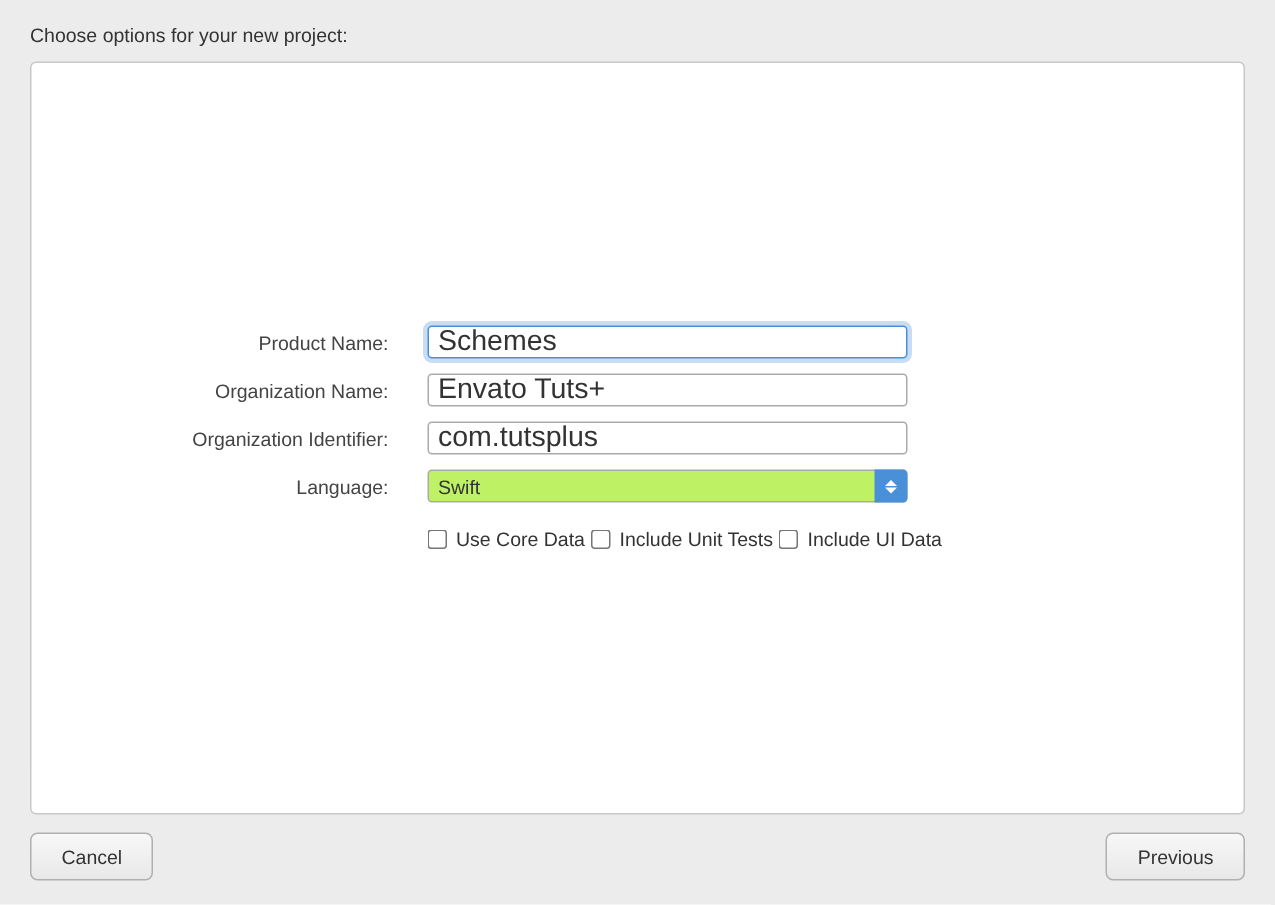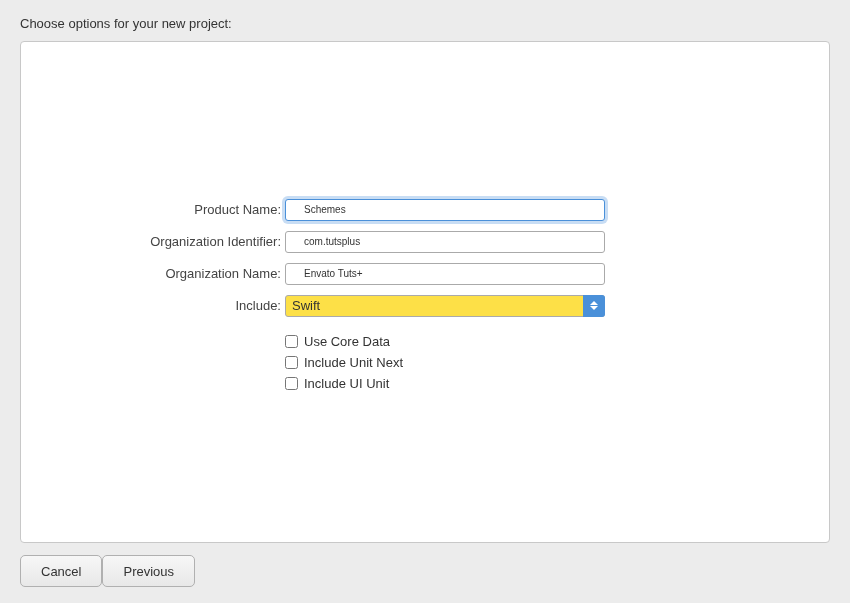--- a/index.html
+++ b/index.html
@@ -50,39 +50,39 @@
       margin: 0 auto;
       border-collapse: collapse;
     }
 
     .form-table tr {
       height: 32px;
     }
 
     .form-table td.label-cell {
       text-align: right;
-      padding-right: 4px;
+      padding-right: 26px;
       white-space: nowrap;
       font-weight: 500;
       color: #444;
       width: 200px;
       vertical-align: middle;
     }
 
     .form-table td.field-cell {
       vertical-align: middle;
     }
 
     .form-table input[type="text"] {
       width: 320px;
       height: 22px;
       border: 1px solid #aaa;
       border-radius: 3px;
-      padding: 2px 18px;
-      font-size: 10px;
+      padding: 2px 6px;
+      font-size: 19px;
       color: #333;
       outline: none;
     }
 
     .form-table input[type="text"]:focus,
     .form-table input[type="text"].focused {
       border-color: #4a90d9;
       box-shadow: 0 0 0 3px rgba(74, 144, 217, 0.3);
     }
 
@@ -99,21 +99,21 @@
     }
 
     .select-wrapper select {
       width: 100%;
       height: 22px;
       border: 1px solid #aaa;
       border-radius: 3px;
       padding: 1px 24px 1px 6px;
       font-size: 13px;
       color: #333;
-      background: #fde047;
+      background: #bef264;
       appearance: none;
       -webkit-appearance: none;
       cursor: pointer;
       outline: none;
     }
 
     .select-arrow {
       position: absolute;
       right: 0;
       top: 0;
@@ -161,28 +161,27 @@
 
     .checkbox-row label {
       font-size: 13px;
       color: #333;
       cursor: pointer;
     }
 
     .checkboxes-cell {
       padding-top: 10px;
       display: flex;
-      flex-direction: column;
       gap: 4px;
     }
 
     .footer {
       display: flex;
       align-items: center;
-      justify-content: flex-start;
+      justify-content: space-between;
       padding: 12px 20px 16px 20px;
     }
 
     .footer-right {
       display: flex;
       gap: 8px;
     }
 
     .btn {
       height: 32px;
@@ -223,57 +222,57 @@
   <div class="form-panel">
     <table class="form-table">
       <tbody>
         <tr>
           <td class="label-cell">Product Name:</td>
           <td class="field-cell">
             <input type="text" class="focused" value="Schemes" style="">
           </td>
         </tr>
         <tr>
+          <td class="label-cell">Organization Name:</td>
+          <td class="field-cell">
+            <input type="text" value="Envato Tuts+" style="">
+          </td>
+        </tr>
+        <tr>
           <td class="label-cell">Organization Identifier:</td>
           <td class="field-cell">
             <input type="text" value="com.tutsplus" style="">
           </td>
         </tr>
         <tr>
-          <td class="label-cell">Organization Name:</td>
-          <td class="field-cell">
-            <input type="text" value="Envato Tuts+" style="">
-          </td>
-        </tr>
-        <tr>
-          <td class="label-cell">Include:</td>
+          <td class="label-cell">Language:</td>
           <td class="field-cell">
             <div class="select-wrapper">
               <select>
                 <option value="Swift">Swift</option>
                 <option value="Objective-C">Objective-C</option>
               </select>
               <div class="select-arrow"></div>
             </div>
           </td>
         </tr>
         <tr>
           <td class="label-cell"></td>
           <td class="field-cell checkboxes-cell">
             <div class="checkbox-row">
               <input type="checkbox" id="use-core-data" style="">
               <label for="use-core-data">Use Core Data</label>
             </div>
             <div class="checkbox-row">
               <input type="checkbox" id="include-unit-tests" style="">
-              <label for="include-unit-tests">Include Unit Next</label>
+              <label for="include-unit-tests">Include Unit Tests</label>
             </div>
             <div class="checkbox-row">
               <input type="checkbox" id="include-ui-tests" style="">
-              <label for="include-ui-tests">Include UI Unit</label>
+              <label for="include-ui-tests">Include UI Data</label>
             </div>
           </td>
         </tr>
       </tbody>
     </table>
   </div>
 </div>
 
 <div class="footer">
   <button class="btn btn-cancel">Cancel</button>

